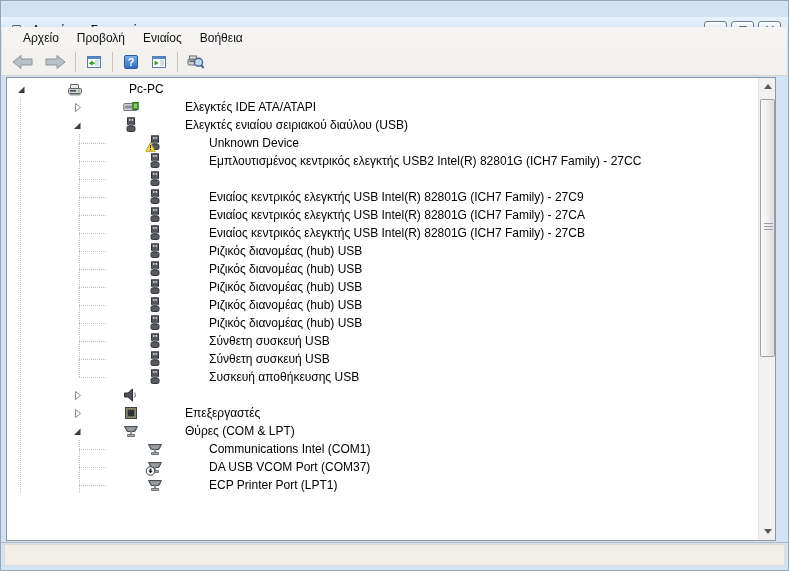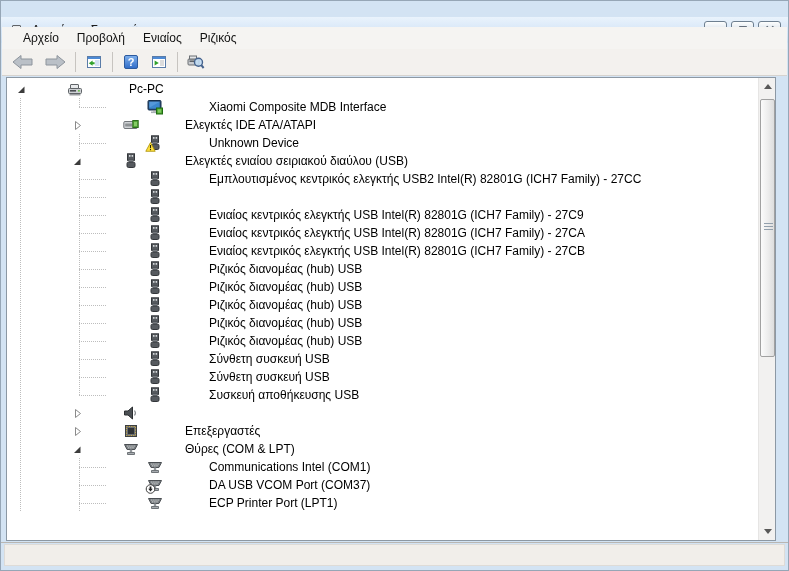--- a/index.html
+++ b/index.html
@@ -104,21 +104,21 @@
           <path d="M2.5,2.5 L9.5,9.5 M9.5,2.5 L2.5,9.5" stroke="#56616d" stroke-width="2"></path>
         </svg>
       </button>
     </div>
   </div>
 
   <div class="menubar">
     <span class="menu-item">Αρχείο</span>
     <span class="menu-item">Προβολή</span>
     <span class="menu-item">Ενιαίος</span>
-    <span class="menu-item">Ριζικός</span>
+    <span class="menu-item">Βοήθεια</span>
   </div>
 
   <div class="toolbar">
     <button class="tbtn wide" aria-label="back">
       <svg width="22" height="16" viewBox="0 0 22 16">
         <polygon points="1,8 9,1.5 9,5 20,5 20,11 9,11 9,14.5" fill="#bac0c7" stroke="#8d949c"></polygon>
       </svg>
     </button>
     <button class="tbtn wide" aria-label="forward">
       <svg width="22" height="16" viewBox="0 0 22 16">
@@ -185,87 +185,71 @@
               <rect x="3.5" y="3.5" width="8" height="4" rx="0.5" fill="#e8eaec" stroke="#606468"></rect>
               <rect x="3" y="9" width="6" height="1.6" fill="#4a4e52"></rect>
               <rect x="11" y="9" width="1.8" height="1.6" fill="#6fbf4a"></rect>
               <rect x="2.5" y="13" width="11" height="1.5" fill="#9a9da0"></rect>
             </svg>
           </span>
           <span class="tlabel">Pc-PC</span>
         </div>
         <div class="row">
           <span class="gv"></span>
-          <span class="conn half"></span>
-          <span class="ticon">
-            <svg width="16" height="16" viewBox="0 0 16 16">
-              <rect x="1" y="1.5" width="13" height="9.5" rx="1" fill="#284b73" stroke="#16304e"></rect>
-              <rect x="2.3" y="2.8" width="10.4" height="6.9" fill="#3c87cf"></rect>
-              <path d="M2.3,2.8 h10.4 l-10.4,6 z" fill="#5ea1e0" opacity="0.7"></path>
-              <rect x="6" y="11" width="3" height="1.5" fill="#8f959b"></rect>
-              <rect x="4" y="12.5" width="7" height="1.6" fill="#aab0b6"></rect>
-              <rect x="9.5" y="9" width="6" height="6" fill="#4aa02c" stroke="#1f6b12"></rect>
-              <rect x="10.8" y="10.3" width="3.4" height="3.4" fill="#7cc95e"></rect>
-            </svg>
-          </span>
-          <span class="tlabel">Xiaomi Composite MDB Interface</span>
-        </div>
-        <div class="row">
-          <span class="gv"></span>
           <span class="arrow">
             <svg width="11" height="11" viewBox="0 0 11 11">
               <polygon points="3.5,1.5 3.5,9.5 8.5,5.5" fill="#ffffff" stroke="#8a8a8a"></polygon>
             </svg>
           </span>
           <span class="ticon">
             <svg width="16" height="16" viewBox="0 0 16 16">
               <rect x="0.8" y="4.5" width="13.5" height="7" rx="1.2" fill="#cfd2d5" stroke="#72767a"></rect>
               <rect x="2.2" y="6.5" width="7" height="3" rx="0.5" fill="#8d9194"></rect>
               <rect x="9.8" y="3.5" width="5.4" height="7" fill="#53a637" stroke="#2c6e1c"></rect>
               <rect x="11" y="5" width="3" height="4" fill="#85cc66"></rect>
             </svg>
           </span>
           <span class="tlabel">Ελεγκτές IDE ATA/ATAPI</span>
         </div>
         <div class="row">
           <span class="gv"></span>
+          <span class="arrow">
+            <svg width="11" height="11" viewBox="0 0 11 11">
+              <polygon points="8.5,2.5 8.5,9 2,9" fill="#3c3c3c"></polygon>
+            </svg>
+          </span>
+          <span class="ticon">
+            <svg width="16" height="16" viewBox="0 0 16 16">
+              <rect x="4.5" y="0.8" width="7" height="6.5" fill="#565a5f" stroke="#33363a"></rect>
+              <rect x="6" y="2" width="1.5" height="1.8" fill="#d4d7da"></rect>
+              <rect x="8.6" y="2" width="1.5" height="1.8" fill="#d4d7da"></rect>
+              <rect x="5.8" y="7.3" width="4.4" height="1.7" fill="#84888d"></rect>
+              <rect x="4" y="9" width="8" height="5.5" rx="1.6" fill="#565a5f" stroke="#33363a"></rect>
+            </svg>
+          </span>
+          <span class="tlabel">Ελεγκτές ενιαίου σειριακού διαύλου (USB)</span>
+        </div>
+        <div class="row">
+          <span class="gv"></span>
           <span class="conn"></span>
           <span class="ticon">
             <svg width="16" height="16" viewBox="0 0 16 16">
               <rect x="4.5" y="0.8" width="7" height="6.5" fill="#565a5f" stroke="#33363a"></rect>
               <rect x="6" y="2" width="1.5" height="1.8" fill="#d4d7da"></rect>
               <rect x="8.6" y="2" width="1.5" height="1.8" fill="#d4d7da"></rect>
               <rect x="5.8" y="7.3" width="4.4" height="1.7" fill="#84888d"></rect>
               <rect x="4" y="9" width="8" height="5.5" rx="1.6" fill="#565a5f" stroke="#33363a"></rect>
             </svg>
             <svg class="ovl" viewBox="0 0 10 10">
               <polygon points="5,0.5 9.7,9.3 0.3,9.3" fill="#ffdf3e" stroke="#a98f00" stroke-width="0.8"></polygon>
               <rect x="4.45" y="3" width="1.1" height="3.2" fill="#2b2b00"></rect>
               <rect x="4.45" y="7" width="1.1" height="1.2" fill="#2b2b00"></rect>
             </svg>
           </span>
           <span class="tlabel">Unknown Device</span>
-        </div>
-        <div class="row">
-          <span class="gv"></span>
-          <span class="arrow">
-            <svg width="11" height="11" viewBox="0 0 11 11">
-              <polygon points="8.5,2.5 8.5,9 2,9" fill="#3c3c3c"></polygon>
-            </svg>
-          </span>
-          <span class="ticon">
-            <svg width="16" height="16" viewBox="0 0 16 16">
-              <rect x="4.5" y="0.8" width="7" height="6.5" fill="#565a5f" stroke="#33363a"></rect>
-              <rect x="6" y="2" width="1.5" height="1.8" fill="#d4d7da"></rect>
-              <rect x="8.6" y="2" width="1.5" height="1.8" fill="#d4d7da"></rect>
-              <rect x="5.8" y="7.3" width="4.4" height="1.7" fill="#84888d"></rect>
-              <rect x="4" y="9" width="8" height="5.5" rx="1.6" fill="#565a5f" stroke="#33363a"></rect>
-            </svg>
-          </span>
-          <span class="tlabel">Ελεγκτές ενιαίου σειριακού διαύλου (USB)</span>
         </div>
         <div class="row">
           <span class="gv"></span>
           <span class="conn"></span>
           <span class="ticon">
             <svg width="16" height="16" viewBox="0 0 16 16">
               <rect x="4.5" y="0.8" width="7" height="6.5" fill="#565a5f" stroke="#33363a"></rect>
               <rect x="6" y="2" width="1.5" height="1.8" fill="#d4d7da"></rect>
               <rect x="8.6" y="2" width="1.5" height="1.8" fill="#d4d7da"></rect>
               <rect x="5.8" y="7.3" width="4.4" height="1.7" fill="#84888d"></rect>

